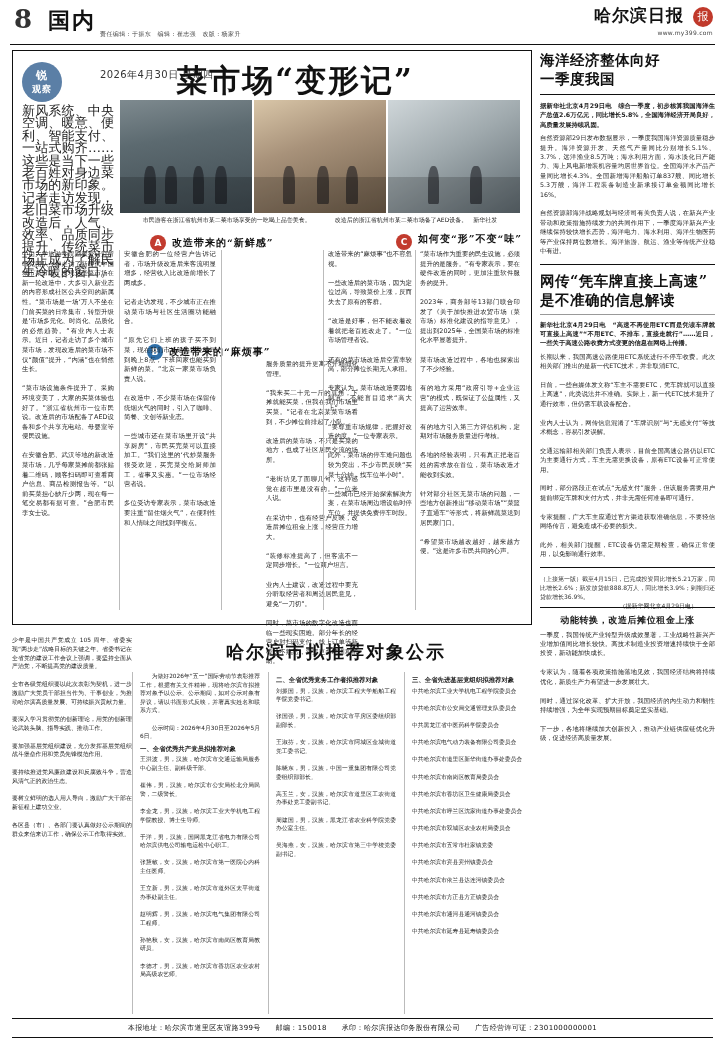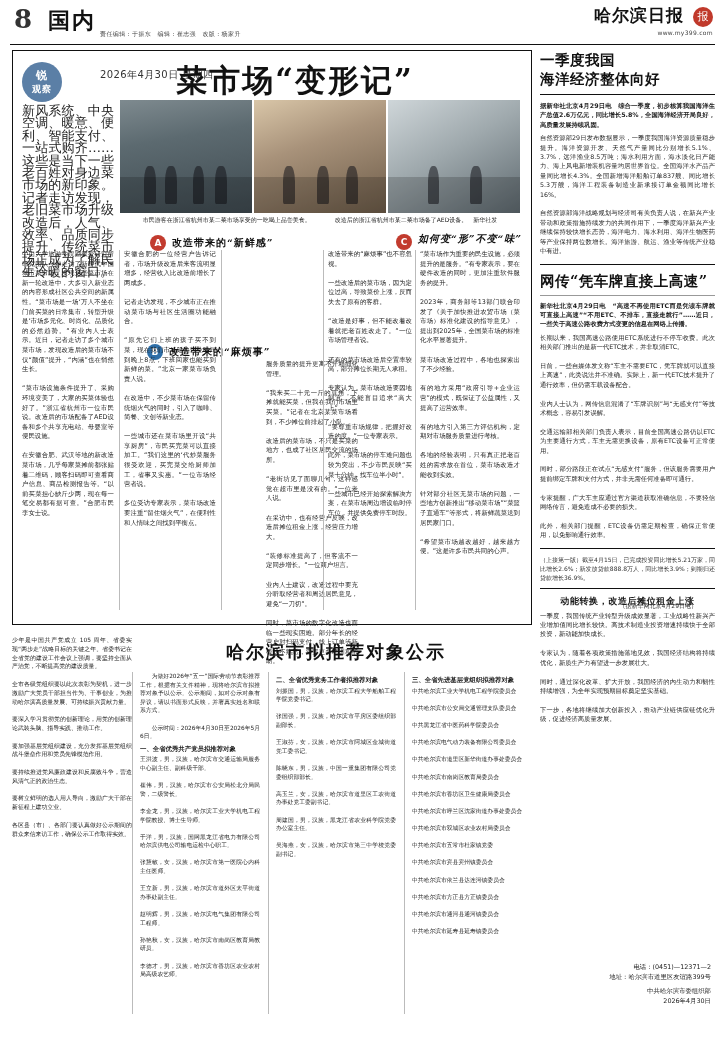--- a/index.html
+++ b/index.html
@@ -37,21 +37,21 @@
   .caption{position:absolute;left:120px;top:215px;width:400px;font-size:6px;color:#222;line-height:9px;text-align:center;}
   .lead-side-h{position:absolute;left:22px;top:105px;width:92px;font-size:13px;line-height:12.4px;color:#222;text-align:justify;}
 
   .sub-badge{width:16px;height:16px;border-radius:50%;background:#c23b2e;color:#fff;font-size:9px;font-weight:bold;text-align:center;line-height:16px;display:inline-block;vertical-align:middle;}
   .sub-badge.blue{background:#2f6fa8;}
   .subhead{font-family:"DejaVu Serif","Liberation Serif",serif;font-weight:bold;font-size:10px;letter-spacing:1px;color:#111;vertical-align:middle;margin-left:6px;}
 
   .sh1{position:absolute;left:150px;top:232px;}
   .sh2{position:absolute;left:127px;top:341px;padding-left:20px;}
   .sh3{position:absolute;left:418px;top:232px;}
-  .sh3 .subhead{display:block;margin-left:0;text-align:center;width:104px;font-style:italic;}
+  .sh3 .subhead{display:block;margin-left:0;text-align:center;width:104px;}
   .sh3 .sub-badge{position:absolute;left:-22px;top:2px;}
 
   .body-col{position:absolute;font-size:6.4px;line-height:9.6px;color:#1d1d1d;text-align:justify;}
   .vdiv{position:absolute;width:1px;background:#bbb;}
 
   .lead-foot{position:absolute;right:28px;top:602px;font-size:6px;color:#333;}
 
   
   .r-title{font-family:"DejaVu Serif","Liberation Serif",serif;font-weight:bold;font-size:14.5px;line-height:19px;letter-spacing:.5px;color:#111;}
   .r-body{font-size:6.3px;line-height:9.4px;text-align:justify;color:#1d1d1d;}
@@ -199,35 +199,36 @@
   <div class="vdiv" style="left:221px;top:250px;height:360px;"></div>
   <div class="vdiv" style="left:323px;top:250px;height:360px;"></div>
   <div class="vdiv" style="left:415px;top:250px;height:360px;"></div>
 
   <div class="lead-foot">（据新华网北京4月29日电）</div>
 
   <div class="rightcol">
 
     <div>
       <div class="r-title">
+        <div>海洋经济整体向好</div>
         <div>一季度我国</div>
-        <div>海洋经济整体向好</div>
       </div>
       <div class="r-rule"></div>
       <div class="r-body" style="font-weight:bold">据新华社北京4月29日电　综合一季度，初步核算我国海洋生产总值2.6万亿元，同比增长5.8%，全国海洋经济开局良好，高质量发展持续巩固。</div>
       <div class="r-body" style="margin-top: 4px; white-space: pre-line;">自然资源部29日发布数据显示，一季度我国海洋资源质量稳步提升。海洋资源开发、天然气产量同比分别增长5.1%、3.7%，远洋渔业8.5万吨；海水利用方面，海水淡化日产能力、海上风电新增装机容量均居世界首位。全国海洋水产品产量同比增长4.3%。全国新增海洋船舶订单837艘、同比增长5.3万艘，海洋工程装备制造业新承接订单金额同比增长16%。
 
 自然资源部海洋战略规划与经济司有关负责人说，在新兴产业带动和政策措施持续发力的共同作用下，一季度海洋新兴产业继续保持较快增长态势，海洋电力、海水利用、海洋生物医药等产业保持两位数增长。海洋旅游、航运、渔业等传统产业稳中有进。</div>
     </div>
 
     <div class="r-rule" style="margin-top:8px"></div>
 
     <div style="margin-top:4px">
       <div class="r-title">
         <div>网传“凭车牌直接上高速”</div>
+        <div>是不准确的信息解读</div>
       </div>
       <div class="r-rule-thin"></div>
       <div class="r-body" style="font-weight:bold">新华社北京4月29日电　“高速不再使用ETC而是凭读车牌就可直接上高速”“不用ETC、不排车，直接走就行”……近日，一些关于高速公路收费方式变更的信息在网络上传播。</div>
       <div class="r-body" style="margin-top: 4px; white-space: pre-line;">长期以来，我国高速公路使用ETC系统进行不停车收费。此次相关部门推出的是新一代ETC技术，并非取消ETC。
 
 日前，一些自媒体发文称“车主不需要ETC，凭车牌就可以直接上高速”，此类说法并不准确。实际上，新一代ETC技术提升了通行效率，但仍需车载设备配合。
 
 业内人士认为，网传信息混淆了“车牌识别”与“无感支付”等技术概念，容易引发误解。
 
 交通运输部相关部门负责人表示，目前全国高速公路仍以ETC为主要通行方式，车主无需更换设备，原有ETC设备可正常使用。
@@ -246,26 +247,20 @@
     <div style="font-weight:bold;font-size:9px;text-align:center;letter-spacing:.6px;margin:4px 0 3px">动能转换，改造后摊位租金上涨</div>
     <div class="r-body" style="white-space: pre-line;">一季度，我国传统产业转型升级成效显著，工业战略性新兴产业增加值同比增长较快。高技术制造业投资增速持续快于全部投资，新动能加快成长。
 
 专家认为，随着各项政策措施落地见效，我国经济结构将持续优化，新质生产力有望进一步发展壮大。
 
 同时，通过深化改革、扩大开放，我国经济的内生动力和韧性持续增强，为全年实现预期目标奠定坚实基础。
 
 下一步，各地将继续加大创新投入，推动产业链供应链优化升级，促进经济高质量发展。</div>
   </div>
 
-  <div class="tail">
-    <div>电话：(0451)—12371—2</div>
-    <div>地址：哈尔滨市道里区友谊路399号</div>
-    <div style="margin-top:4px">中共哈尔滨市委组织部</div>
-    <div>2026年4月30日</div>
-  </div>
 
   <div class="notice" style="left:140px;width:392px;top:640px">
     <div class="notice-title">哈尔滨市拟推荐对象公示</div>
   </div>
 
   <div class="lowerleft" style="height: 372px; overflow: hidden; white-space: pre-line;">少年是中国共产党成立 105 周年、省委实现“两步走”战略目标的关键之年。省委书记在全省党的建设工作会议上强调，要坚持全面从严治党，不断提高党的建设质量。
 
 全市各级党组织要以此次表彰为契机，进一步激励广大党员干部担当作为、干事创业，为推动哈尔滨高质量发展、可持续振兴贡献力量。
 
 要深入学习贯彻党的创新理论，用党的创新理论武装头脑、指导实践、推动工作。
@@ -349,13 +344,14 @@
 中共哈尔滨市通河县通河镇委员会
 
 中共哈尔滨市延寿县延寿镇委员会</div>
     </div>
   </div>
 
   <div class="vline" style="left:132px;top:672px;width:1px;height:342px;background:#bbb"></div>
   <div class="vline" style="left:268px;top:672px;width:1px;height:342px;background:#bbb"></div>
   <div class="vline" style="left:404px;top:672px;width:1px;height:342px;background:#bbb"></div>
 
+  <div class="footer">本报地址：哈尔滨市道里区友谊路399号　　邮编：150018　　承印：哈尔滨报达印务股份有限公司　　广告经营许可证：2301000000001</div>
 </div>
 
 </body></html>

